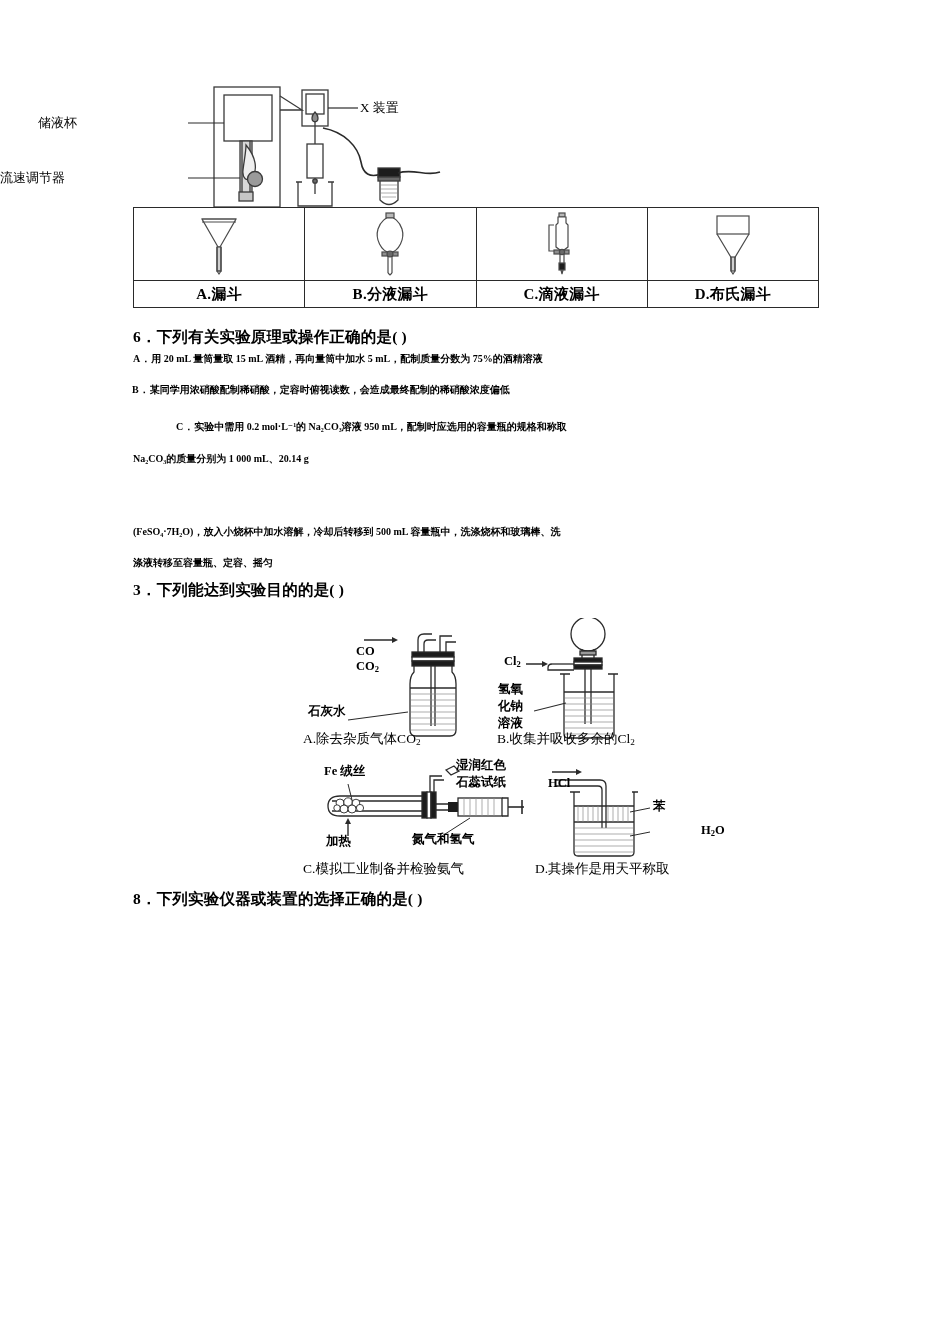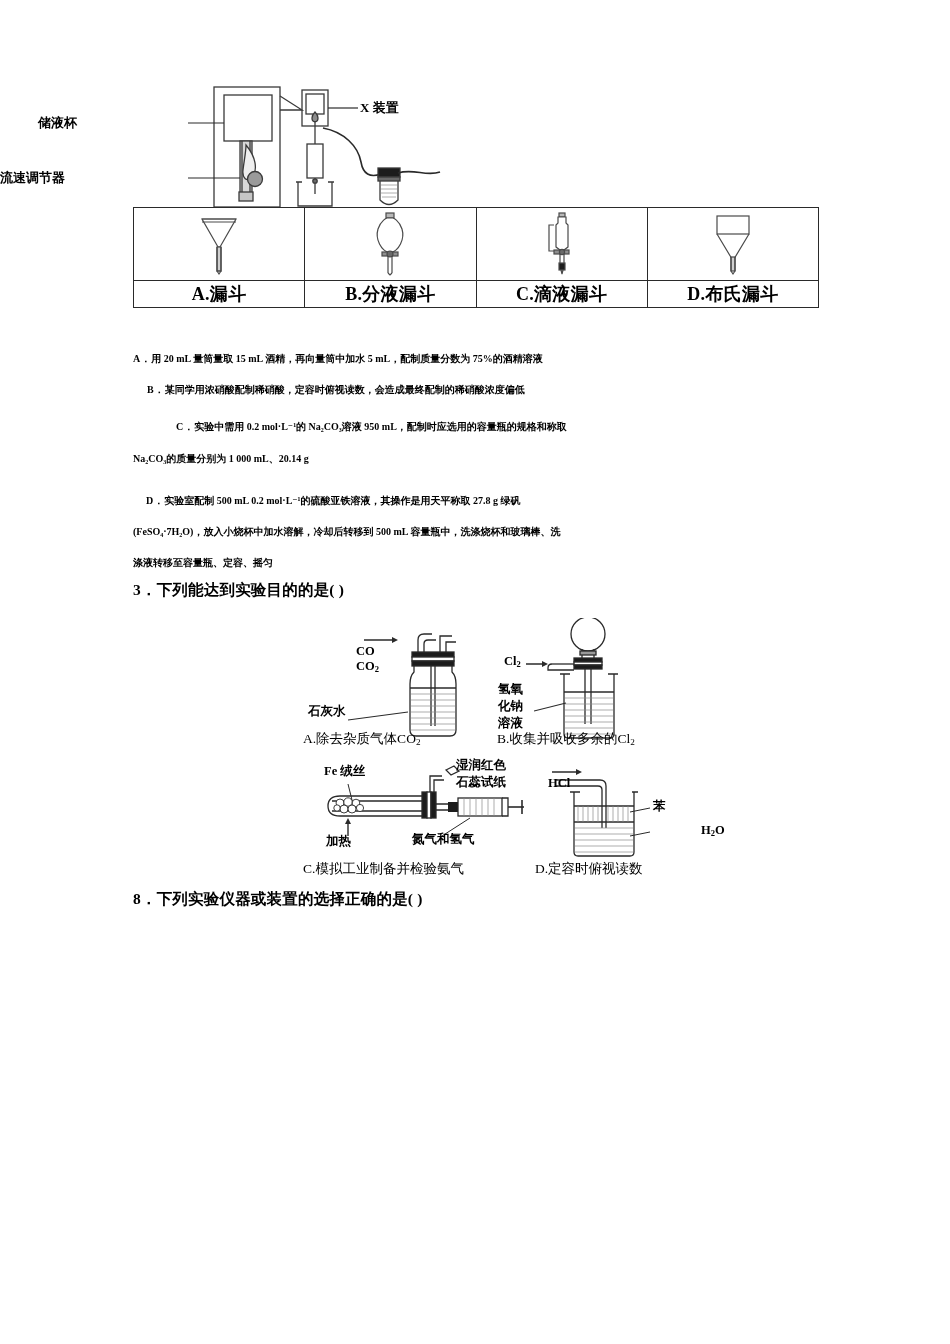--- a/index.html
+++ b/index.html
@@ -48,21 +48,21 @@
     left: 130px;
     top: 82px;
     width: 420px;
     height: 128px;
   }
   .topdiag svg { display: block; }
   .diaglabel {
     position: absolute;
     font-family: "Liberation Serif", serif;
     font-size: 13px;
-    font-weight: bold;
+    font-weight: normal;
     white-space: nowrap;
   }
 
   
   .ftable {
     position: absolute;
     left: 133px;
     top: 207px;
     width: 686px;
     border-collapse: collapse;
@@ -70,21 +70,21 @@
   }
   .ftable td {
     border: 1.2px solid #2a2a2a;
     padding: 0;
     text-align: center;
     vertical-align: middle;
   }
   .ftable tr.imgrow td { height: 72px; }
   .ftable tr.labrow td {
     height: 26px;
-    font-size: 18px;
+    font-size: 15px;
     font-weight: bold;
     font-family: "Liberation Serif", serif;
     letter-spacing: 0.3px;
   }
   .ftable svg { display: block; margin: 0 auto; }
 
   
   .figgroup {
     position: absolute;
   }
@@ -229,37 +229,35 @@
     </tr>
     <tr class="labrow">
       <td>A.漏斗</td>
       <td>B.分液漏斗</td>
       <td>C.滴液漏斗</td>
       <td>D.布氏漏斗</td>
     </tr>
   </tbody>
     </table>
 
+  <div class="qline" style="left:133px; top:327px;">6．下列有关实验原理或操作正确的是(    )</div>
 
   <div class="opt" style="left:133px; top:352px;">
     <span class="lbl">A．</span><span>用 20 mL 量筒量取 15 mL 酒精，再向量筒中加水 5 mL，配制质量分数为 75%的酒精溶液</span>
   </div>
 
-  <div class="opt" style="left:147px; top:383px;">
+  <div class="opt" style="left:132px; top:383px;">
     <span class="lbl">B．</span><span>某同学用浓硝酸配制稀硝酸，定容时俯视读数，会造成最终配制的稀硝酸浓度偏低</span>
   </div>
 
   <div class="opt" style="left:164px; top:420px;margin-left:12px;">
     <span class="lbl">C．</span><span>实验中需用 0.2 mol·L⁻¹的 Na₂CO₃溶液 950 mL，配制时应选用的容量瓶的规格和称取</span>
   </div>
   <div class="opt" style="left:133px; top:452px;">Na₂CO₃的质量分别为 1 000 mL、20.14 g</div>
 
-  <div class="opt" style="left:146px; top:494px;">
-    <span class="lbl">D．</span><span>实验室配制 500 mL 0.2 mol·L⁻¹的硫酸亚铁溶液，其操作是用天平称取 27.8 g 绿矾</span>
-  </div>
   <div class="opt" style="left:133px; top:525px;">(FeSO₄·7H₂O)，放入小烧杯中加水溶解，冷却后转移到 500 mL 容量瓶中，洗涤烧杯和玻璃棒、洗</div>
   <div class="opt" style="left:133px; top:556px;">涤液转移至容量瓶、定容、摇匀</div>
 
   <div class="qline" style="left:133px; top:580px;">3．下列能达到实验目的的是(    )</div>
 
   <div class="figgroup" style="left:352px; top:622px; width:150px; height:120px;">
     <svg width="150" height="120" viewBox="0 0 150 120">
       <g fill="none" stroke="#2a2a2a" stroke-width="1.3">
 
         <path d="M12 18 H44" stroke-width="1.5"></path>
@@ -412,17 +410,17 @@
 
         <path d="M84 46 L104 42" stroke-width="1.0"></path>
         <path d="M84 70 L104 66" stroke-width="1.0"></path>
       </g>
     </svg>
     <span class="fignote" style="left:2px; top:10px;">HCl</span>
     <span class="fignote cn" style="left:107px; top:33px;">苯</span>
     <span class="fignote" style="left:107px; top:57px;margin-left:48px;">H<sub>2</sub>O</span>
   </div>
 
-  <div class="figcap" style="left:535px; top:860px;">D.定容时俯视读数</div>
+  <div class="figcap" style="left:535px; top:860px;">D.其操作是用天平称取</div>
 
   <div class="qline" style="left:133px; top:889px;">8．下列实验仪器或装置的选择正确的是(    )</div>
 
 </div>
 
 </body></html>

